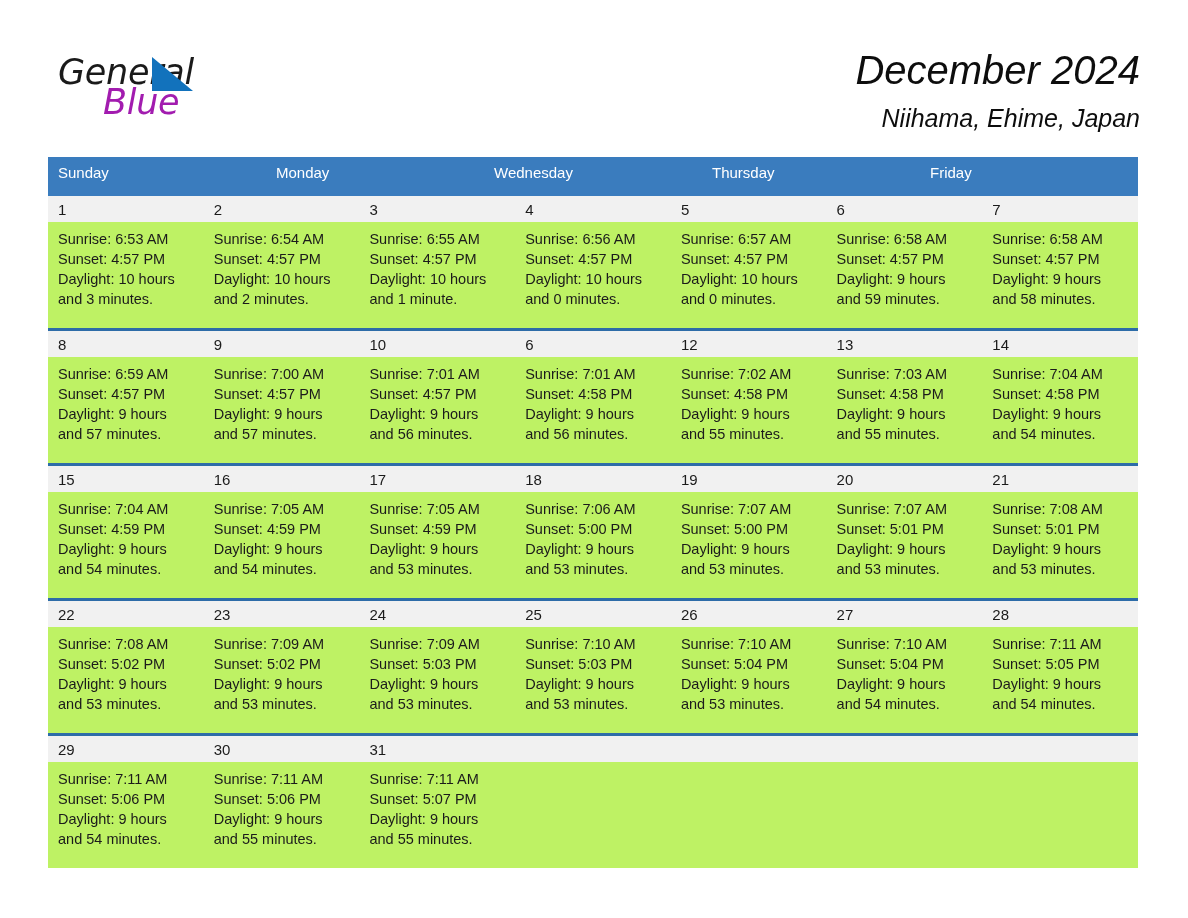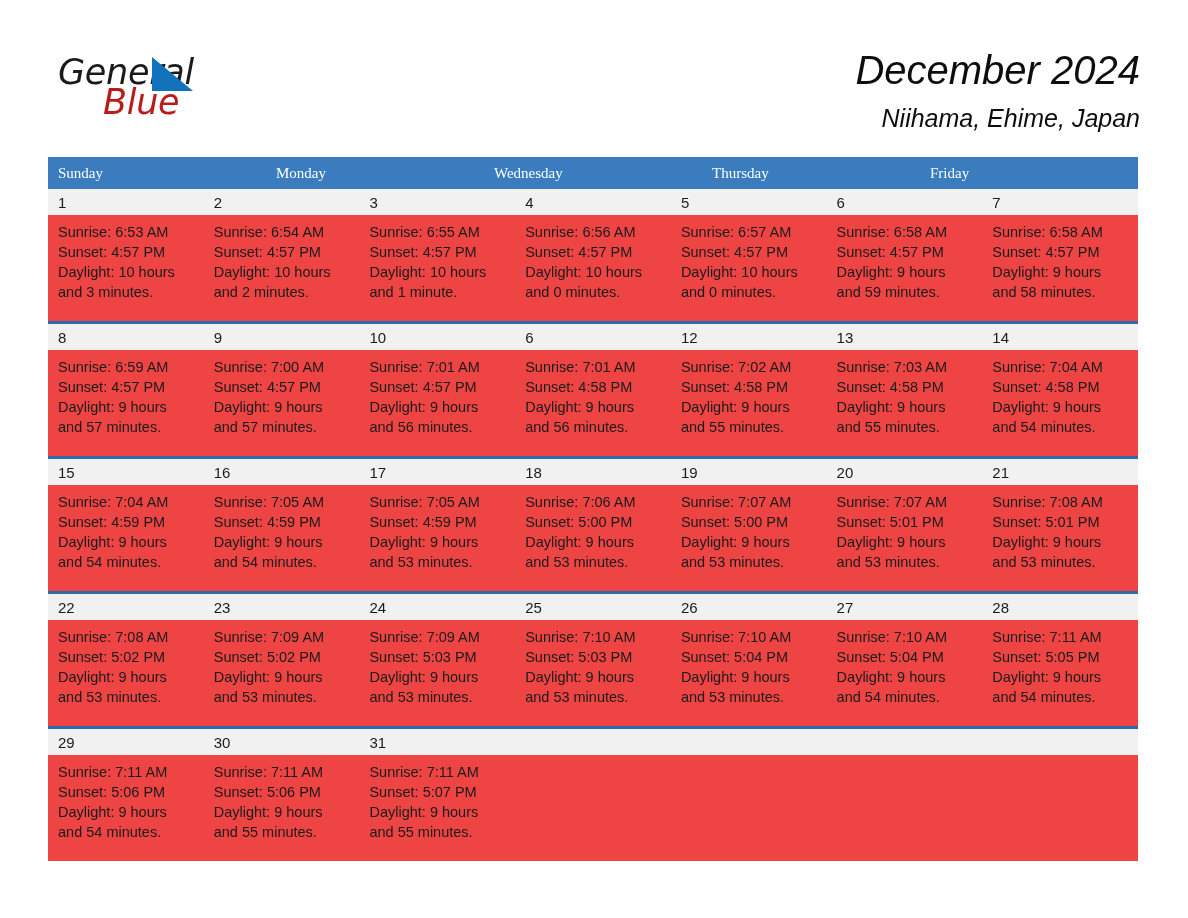--- a/index.html
+++ b/index.html
@@ -49,21 +49,21 @@
     letter-spacing: -0.3px;
     font-family: "DejaVu Sans", sans-serif;
     font-weight: 400;
   }
   .logo-blue {
     position: absolute;
     left: 45px;
     top: 30px;
     font-size: 35px;
     line-height: 40px;
-    color: #b91c1c;
+    color: #a21caf;
     letter-spacing: -0.3px;
     font-family: "DejaVu Sans", sans-serif;
     font-weight: 400;
   }
   .logo-triangle {
     position: absolute;
     left: 94px;
     top: 5px;
     width: 0;
     height: 0;
@@ -97,22 +97,21 @@
   .calendar {
     position: absolute;
     left: 48px;
     top: 157px;
     width: 1090px;
   }
 
   .dow-row {
     display: flex;
     background: #3a7cbe;
-    height: 32px;
-    font-family: Liberation Serif, serif;
+    height: 39px;
   }
   .dow-cell {
     flex: 1 1 0;
     box-sizing: border-box;
     padding: 6px 0 0 10px;
     font-size: 15px;
     line-height: 20px;
     color: #ffffff;
     white-space: nowrap;
     overflow: hidden;
@@ -126,21 +125,21 @@
     background: #2d6ca8;
     width: 100%;
   }
   .week-numbers {
     display: flex;
     background: #f1f1f1;
     height: 26px;
   }
   .week-body {
     display: flex;
-    background: #ef4444;
+    background: #bef264;
     height: 106px;
   }
   .num-cell {
     flex: 1 1 0;
     box-sizing: border-box;
     padding: 3px 0 0 10px;
     font-size: 15px;
     line-height: 21px;
     color: #1b1b1b;
   }

